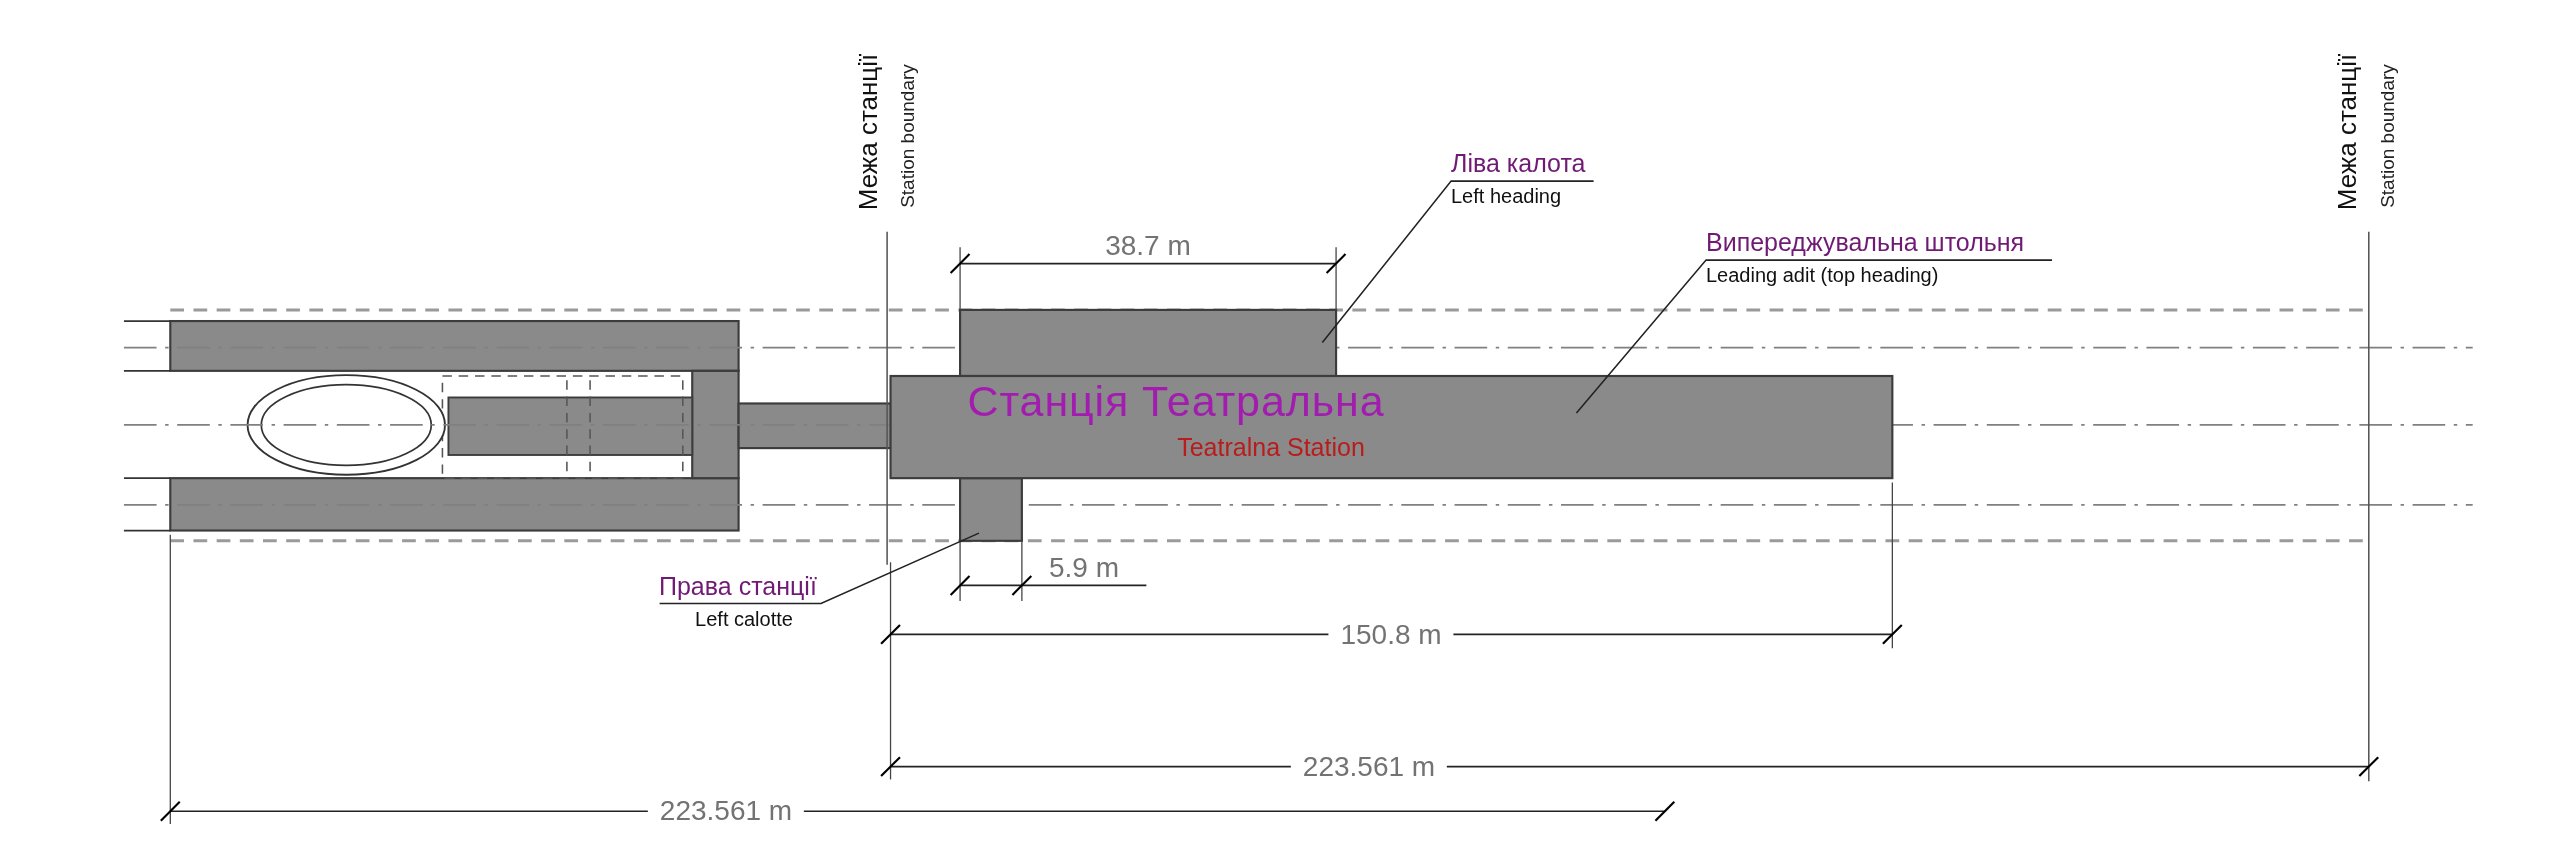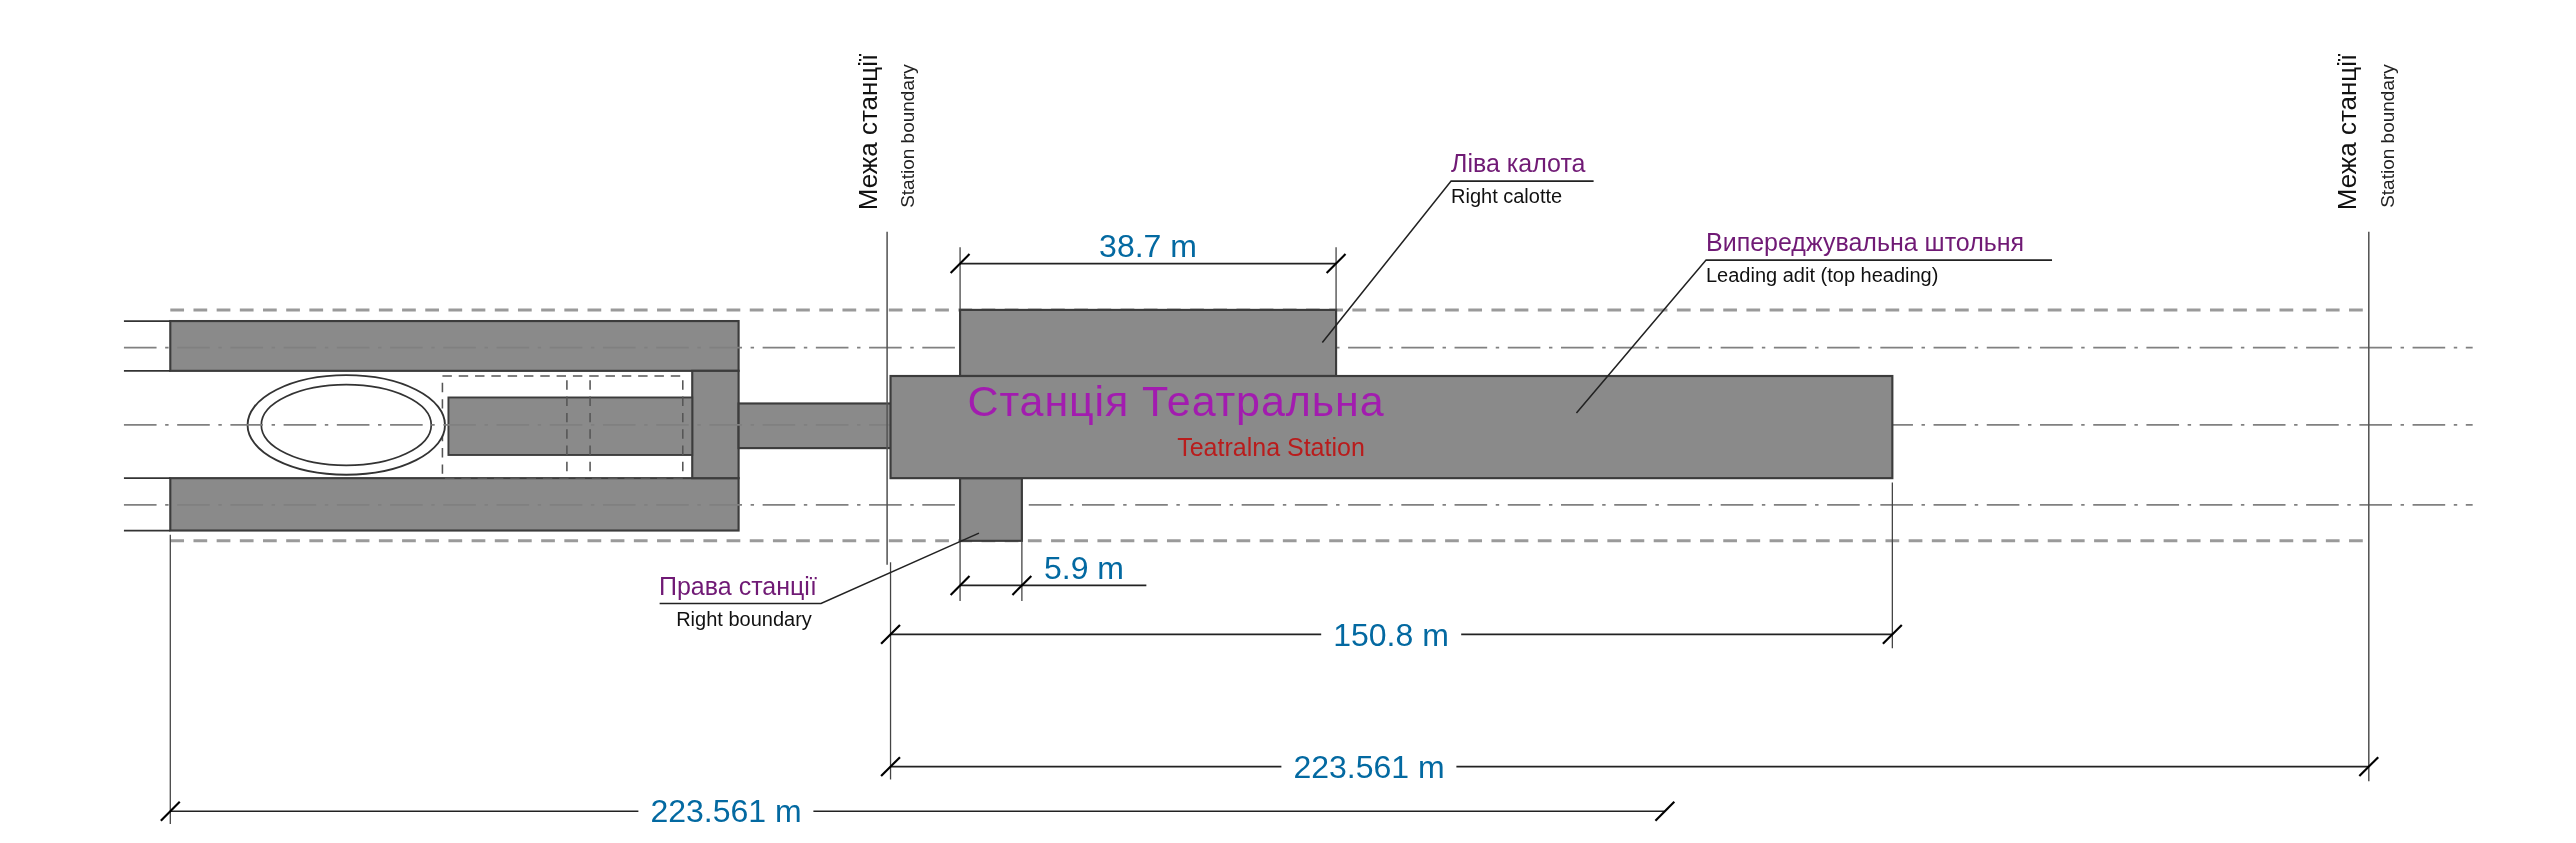--- a/index.html
+++ b/index.html
@@ -6,21 +6,21 @@
   body{
     width:2576px;height:843px;position:relative;background:#ffffff;
     font-family:"Liberation Sans","DejaVu Sans",sans-serif;color:#111;
     overflow:hidden;
   }
   #drawing-svg{position:absolute;left:0;top:0;width:2576px;height:843px}
   .txt{position:absolute;white-space:nowrap;line-height:1.15}
   .ctr{transform:translate(-50%,-50%)}
   .ctrx{transform:translateX(-50%)}
   .rot{transform:translate(-50%,-50%) rotate(-90deg)}
-  .dim{font-size:32px;color:#0369a1}
+  .dim{font-size:28px;color:#737373}
   .dim-bg{background:#ffffff;padding:0 12px}
   .lbl-uk{font-size:25px;color:#701a75}
   .lbl-en{font-size:20px;color:#111}
   .bnd-uk{font-size:26px;color:#111}
   .bnd-en{font-size:19px;color:#222}
   .station-title{font-size:43px;color:#a21caf;letter-spacing:0.9px}
   .station-sub{font-size:25px;color:#b91c1c}
 
   
   .p-station-title{left:1176px;top:402px}
@@ -126,23 +126,23 @@
 <div class="txt ctr station-title p-station-title">Станція Театральна</div>
 <div class="txt ctr station-sub p-station-sub">Teatralna Station</div>
 
 <div class="txt ctr dim p-dim-387">38.7 m</div>
 <div class="txt ctr dim p-dim-67">5.9 m</div>
 <div class="txt ctr dim dim-bg p-dim-1045">150.8 m</div>
 <div class="txt ctr dim dim-bg p-dim-2235a">223.561 m</div>
 <div class="txt ctr dim dim-bg p-dim-2235b">223.561 m</div>
 
 <div class="txt lbl-uk p-lcal-uk">Ліва калота</div>
-<div class="txt lbl-en p-lcal-en">Right calotte</div>
+<div class="txt lbl-en p-lcal-en">Left heading</div>
 <div class="txt lbl-uk p-adit-uk">Випереджувальна штольня</div>
 <div class="txt lbl-en p-adit-en">Leading adit (top heading)</div>
 <div class="txt lbl-uk p-rcal-uk">Права станції</div>
-<div class="txt lbl-en ctrx p-rcal-en">Right boundary</div>
+<div class="txt lbl-en ctrx p-rcal-en">Left calotte</div>
 
 <div class="txt rot bnd-uk p-bnd-l-uk">Межа станції</div>
 <div class="txt rot bnd-en p-bnd-l-en">Station boundary</div>
 <div class="txt rot bnd-uk p-bnd-r-uk">Межа станції</div>
 <div class="txt rot bnd-en p-bnd-r-en">Station boundary</div>
 
 
 </body></html>

